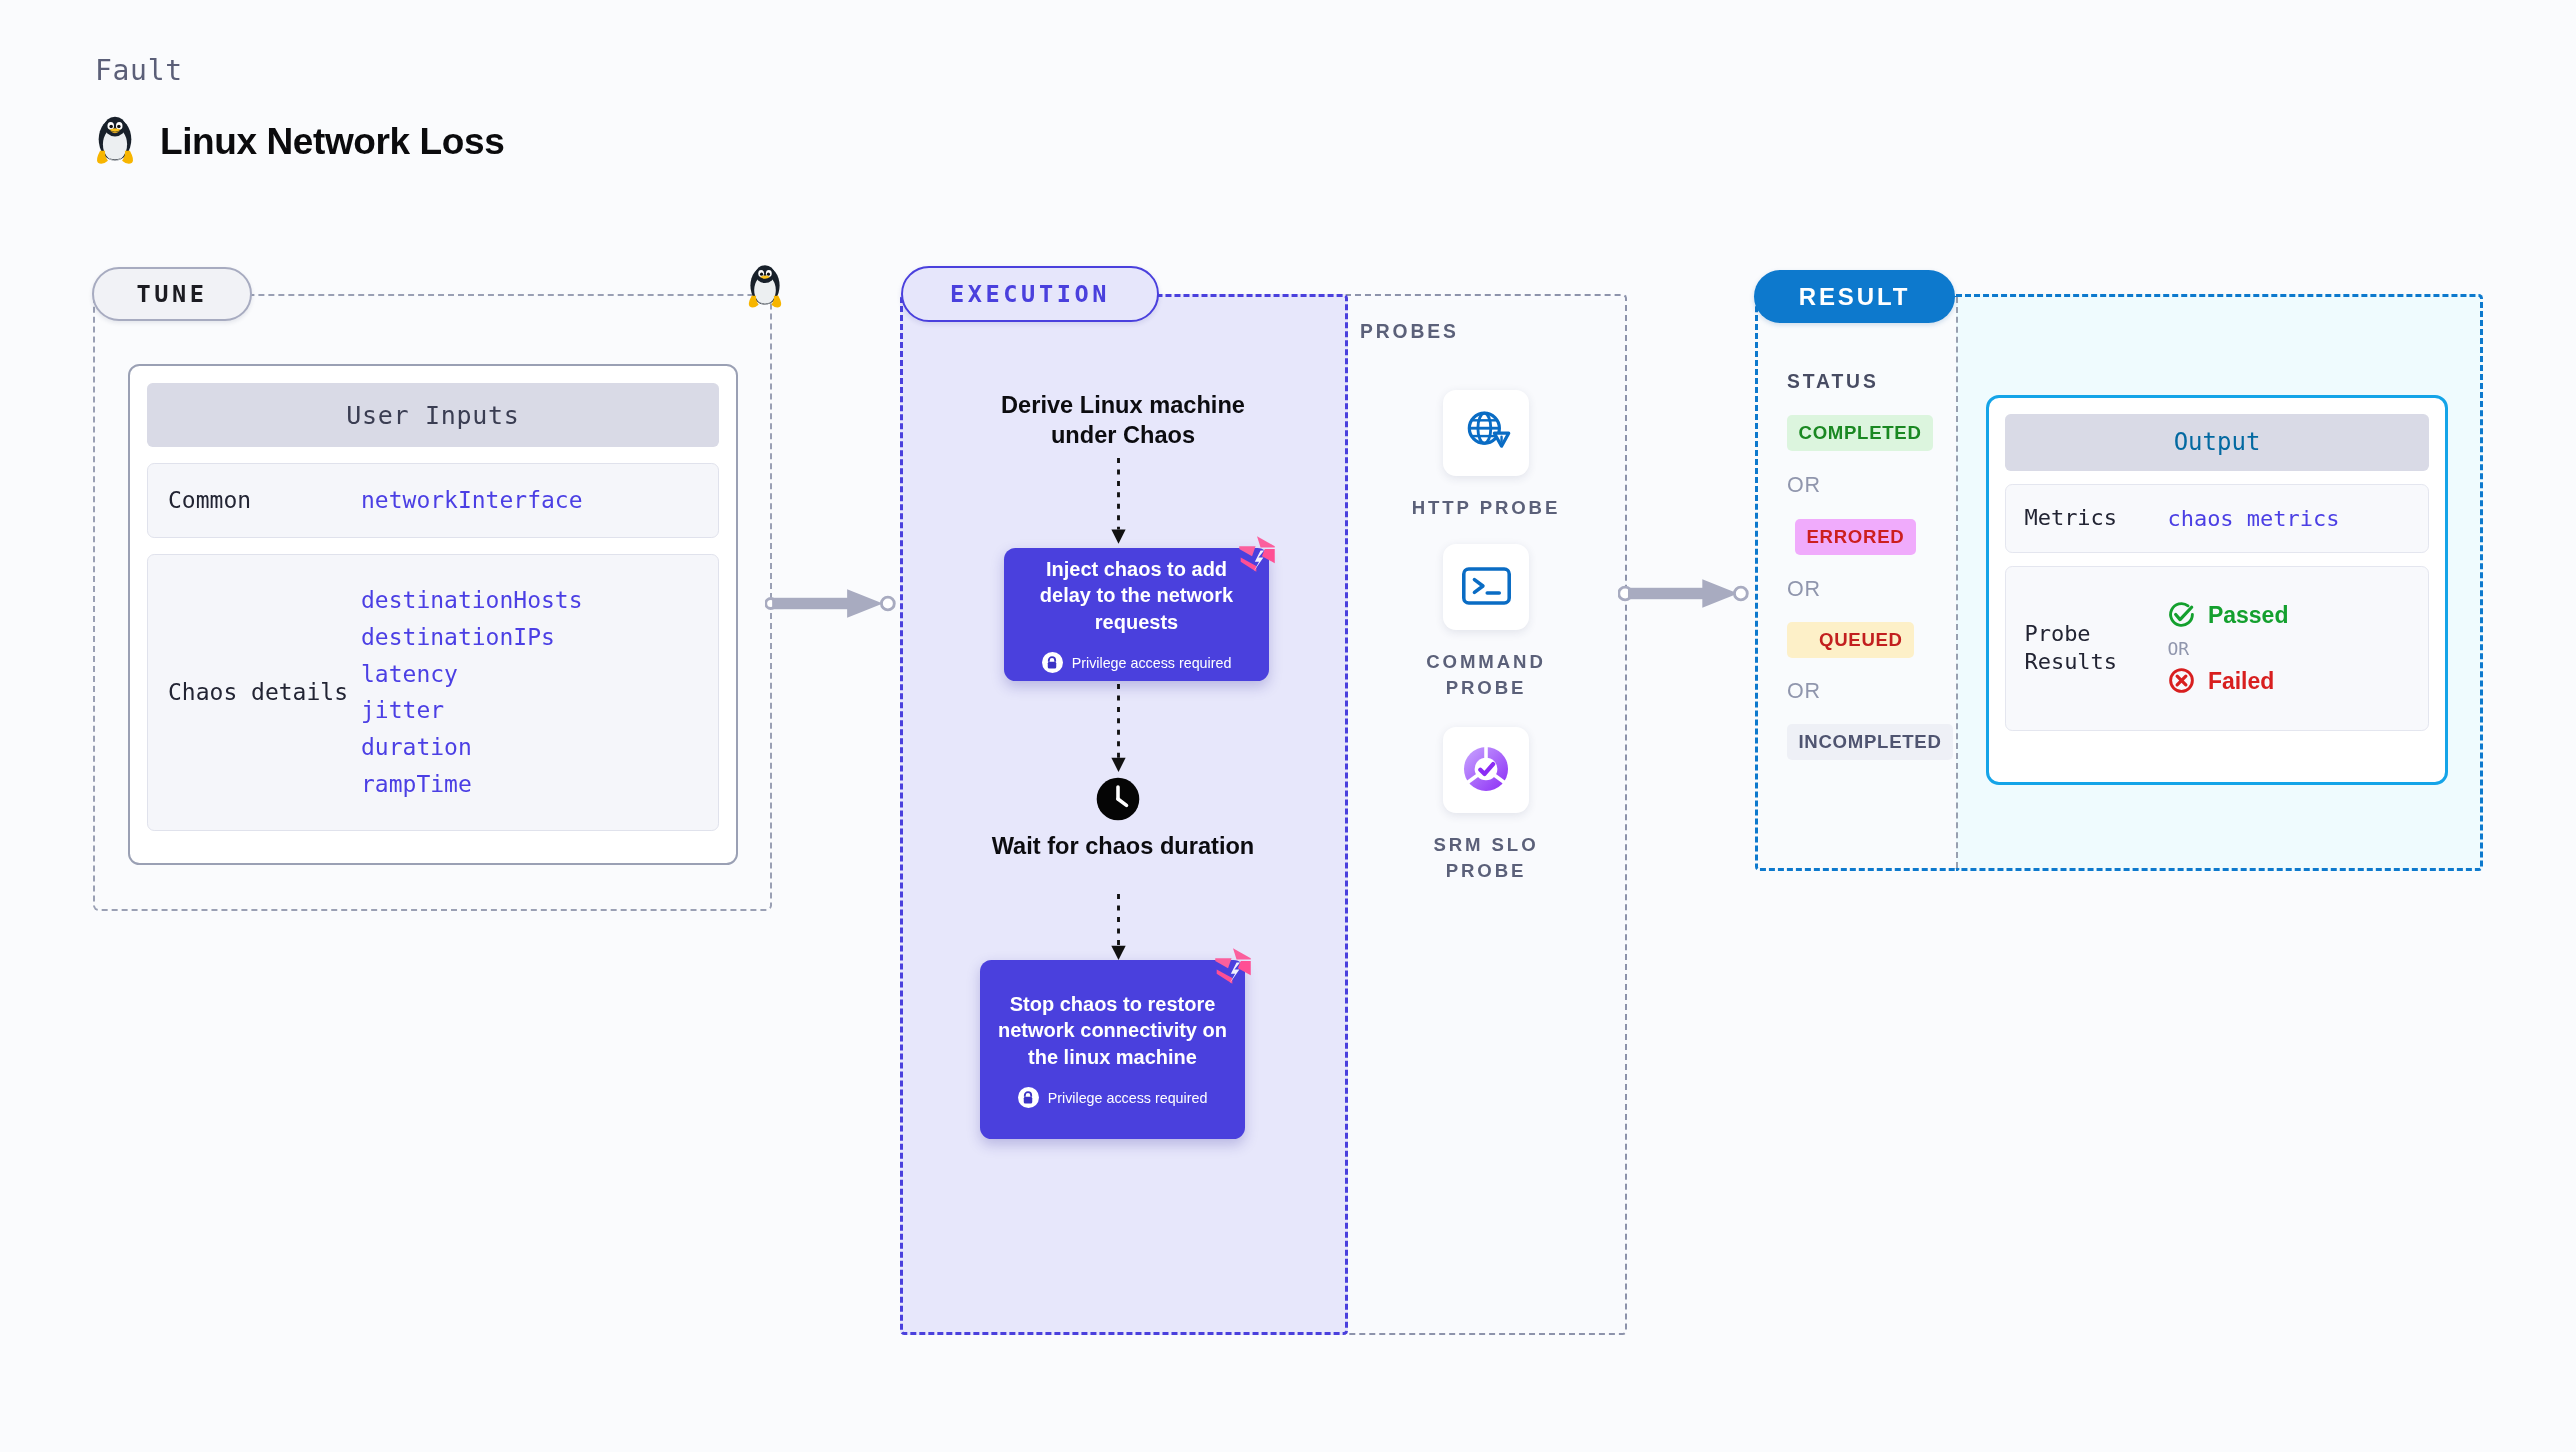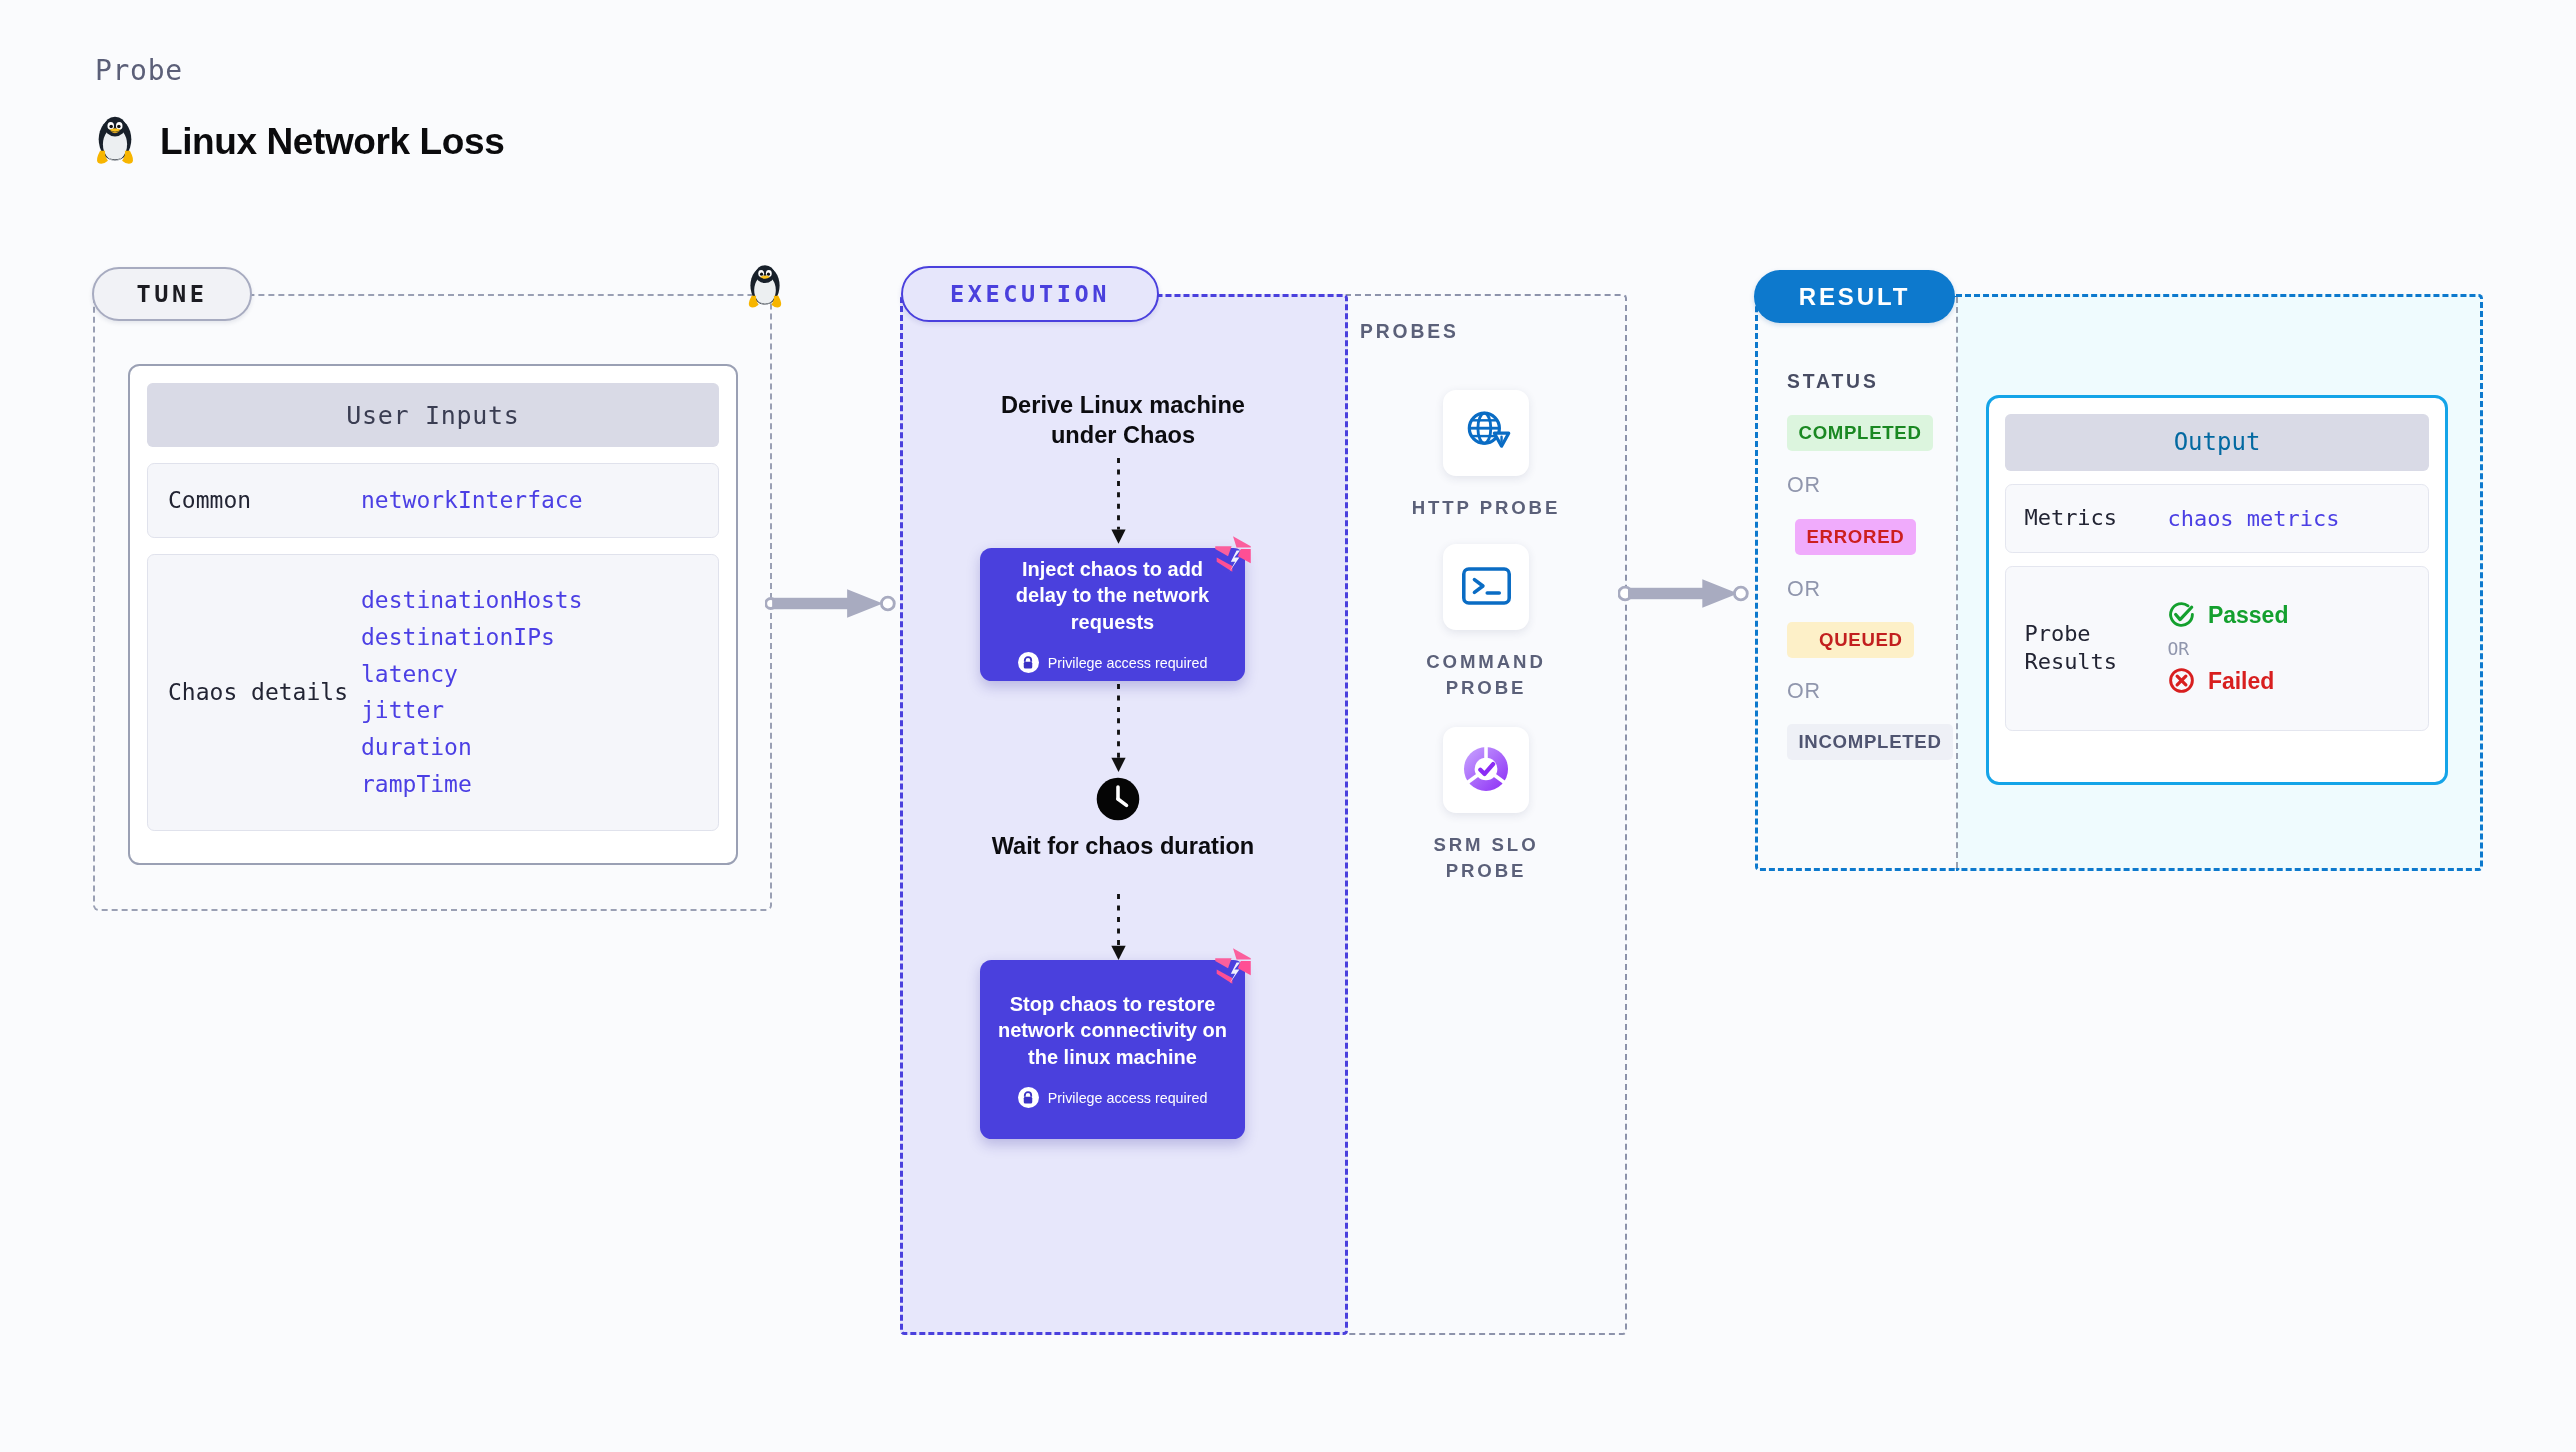--- a/index.html
+++ b/index.html
@@ -109,21 +109,21 @@
   }
   .chaos-card .ctext {
     color: #ffffff; font-size: 20px; font-weight: bold; text-align: center; line-height: 1.34;
   }
   .priv { display: flex; align-items: center; gap: 8.6px; margin-top: 15.8px; }
   .priv .ptext { color: #ffffff; font-size: 14.3px; }
   .lock-badge {
     width: 21.5px; height: 21.5px; border-radius: 50%; background: #ffffff;
     display: flex; align-items: center; justify-content: center; flex: none;
   }
-  .card-inject { left: 980px; top: 548px; width: 265px; height: 133px; }
+  .card-inject { left: 1004px; top: 548px; width: 265px; height: 133px; }
   .card-stop   { left: 980px; top: 960px; width: 265px; height: 179px; }
 
   .harness-badge { position: absolute; right: -10px; top: -15.8px; }
 
   
   .vconn { position: absolute; }
 
   .clock {
     position: absolute; left: 1096px; top: 777px; width: 44px; height: 44px;
   }
@@ -204,21 +204,21 @@
   .pr-or { color: #9096ad; font-size: 18px; font-family: "DejaVu Sans Mono", monospace; }
 
   
   .stage-arrow { position: absolute; }
 </style>
 </head>
 <body>
 
 <div id="root">
 
-  <div class="fault-label">Probe</div>
+  <div class="fault-label">Fault</div>
   <div class="title-row">
     <span>
       <svg class="penguin" width="44" height="53" viewBox="0 0 62 74">
         <ellipse cx="31" cy="34" rx="23" ry="30" fill="#18202a"></ellipse>
         <ellipse cx="31" cy="41" rx="17" ry="23" fill="#eceff1"></ellipse>
         <ellipse cx="31" cy="16" rx="15" ry="14" fill="#18202a"></ellipse>
         <ellipse cx="25" cy="15" rx="4.6" ry="5.4" fill="#ffffff"></ellipse>
         <ellipse cx="37" cy="15" rx="4.6" ry="5.4" fill="#ffffff"></ellipse>
         <circle cx="25.6" cy="16" r="2.5" fill="#111"></circle>
         <circle cx="36.4" cy="16" r="2.5" fill="#111"></circle>

